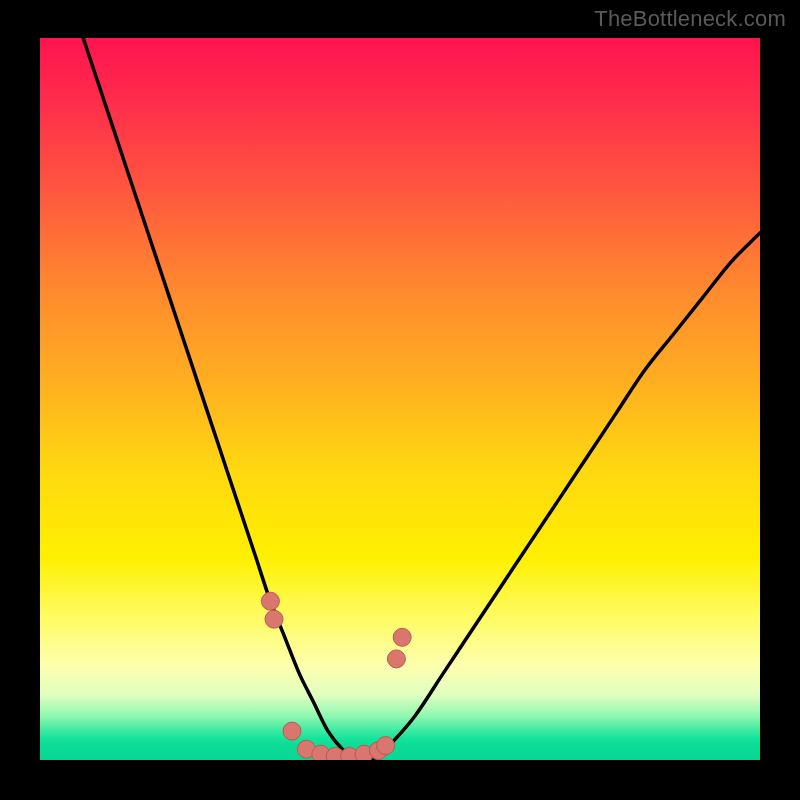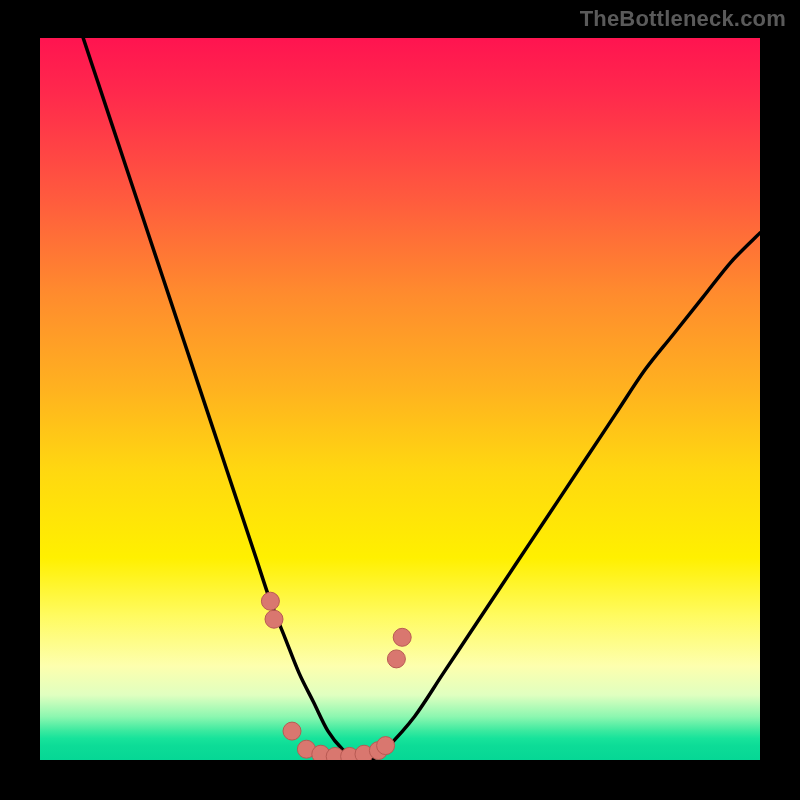--- a/index.html
+++ b/index.html
@@ -1,17 +1,17 @@
 <!DOCTYPE html>
 <html><head>
 <meta charset="utf-8">
 <style>
   html,body{margin:0;padding:0;width:800px;height:800px;background:#000;overflow:hidden;font-family:Arial,Helvetica,sans-serif}
   .frame{position:absolute;left:0;top:0;width:800px;height:800px;background:#000}
-  .wm{position:absolute;top:6px;right:14px;color:#5a5a5a;font-size:22px;font-weight:700;letter-spacing:.2px}
+  .wm{position:absolute;top:6px;right:14px;color:#5a5a5a;font-size:22px;font-weight:400;letter-spacing:.2px}
   .plot{position:absolute;left:40px;top:38px;width:720px;height:722px}
   .bg{position:absolute;left:0;top:0;width:720px;height:722px;
       background:linear-gradient(to bottom,
         #ff1450 0%,
         #ff2a4c 8%,
         #ff5a3e 22%,
         #ff8a2e 35%,
         #ffb020 48%,
         #ffd810 60%,
         #fff000 72%,

